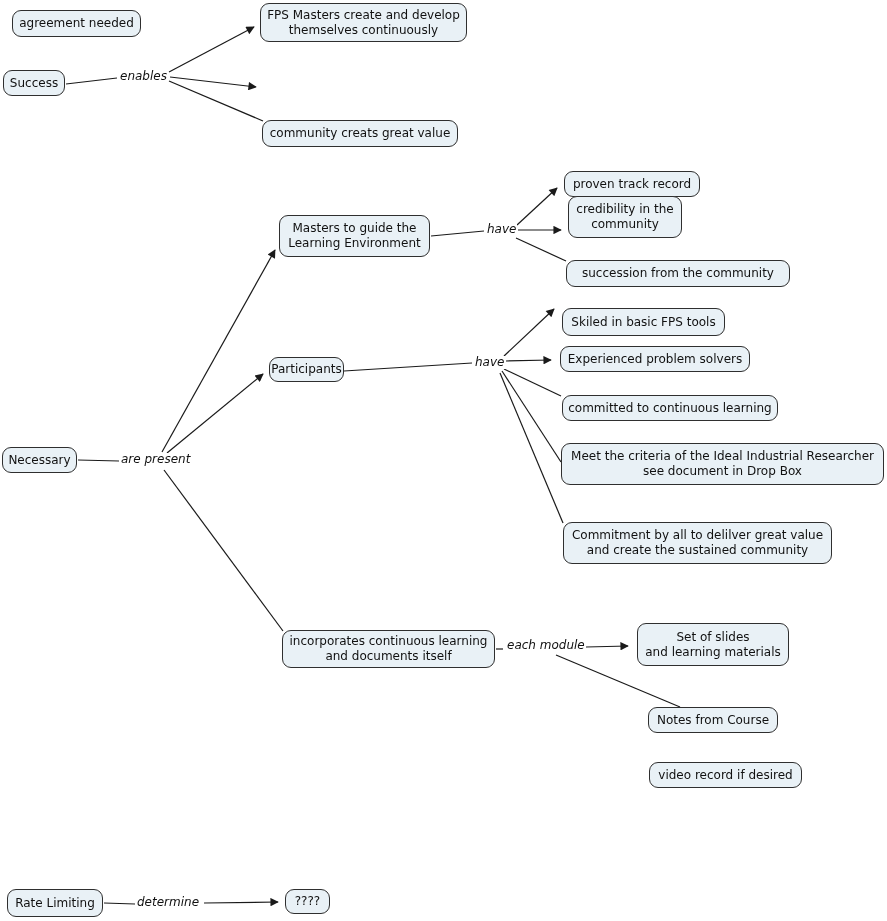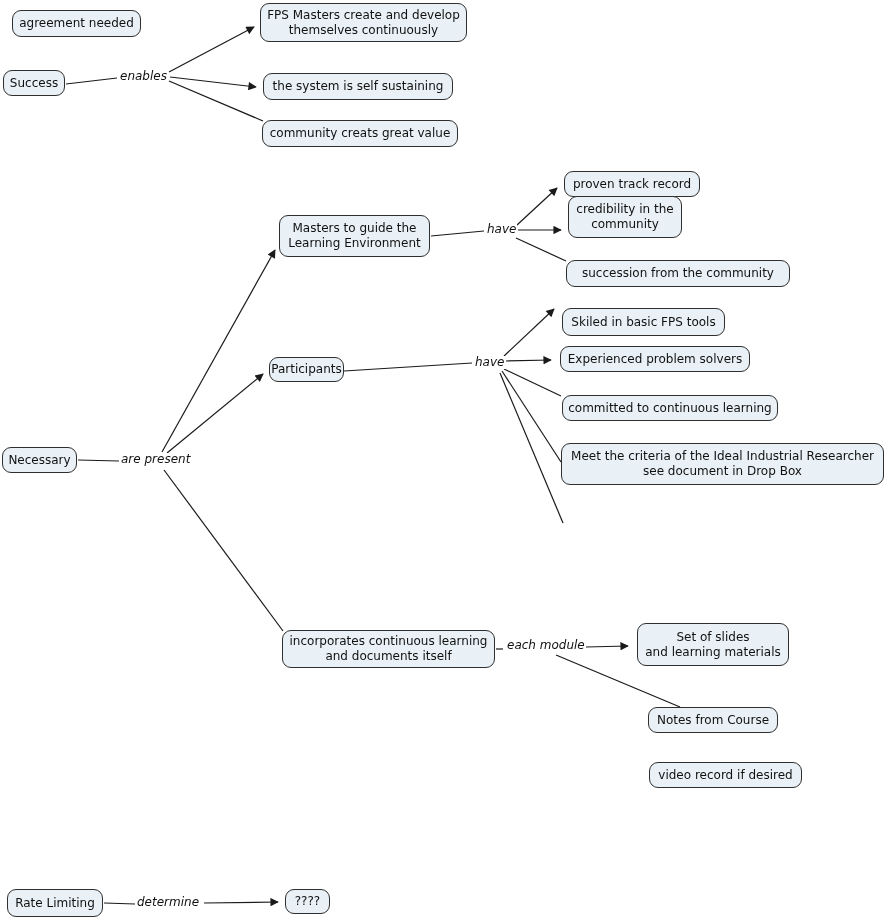--- a/index.html
+++ b/index.html
@@ -84,21 +84,20 @@
     <line x1="204" y1="903" x2="278" y2="902" marker-end="url(#arrow)"></line>
   </svg>
 
   <div class="node" style="left:12px;top:10px;width:129px;height:27px">agreement needed</div>
 
   <div class="node" style="left:3px;top:70px;width:62px;height:26px">Success</div>
 
   <div class="node" style="left:260px;top:3px;width:207px;height:39px">FPS Masters create and develop
 themselves continuously</div>
 
-  <div class="node" style="left:263px;top:73px;width:190px;height:27px">the system is self sustaining</div>
 
   <div class="node" style="left:262px;top:120px;width:196px;height:27px">community creats great value</div>
 
   <div class="node" style="left:279px;top:215px;width:151px;height:42px">Masters to guide the
 Learning Environment</div>
 
   <div class="node" style="left:564px;top:171px;width:136px;height:26px">proven track record</div>
 
   <div class="node" style="left:568px;top:196px;width:114px;height:42px">credibility in the
 community</div>
@@ -109,20 +108,22 @@
 
   <div class="node" style="left:562px;top:308px;width:163px;height:28px">Skiled in basic FPS tools</div>
 
   <div class="node" style="left:560px;top:346px;width:190px;height:26px">Experienced problem solvers</div>
 
   <div class="node" style="left:562px;top:395px;width:216px;height:26px">committed to continuous learning</div>
 
   <div class="node" style="left:561px;top:443px;width:323px;height:42px">Meet the criteria of the Ideal Industrial Researcher
 see document in Drop Box</div>
 
+  <div class="node" style="left:563px;top:522px;width:269px;height:42px">Commitment by all to delilver great value
+and create the sustained community</div>
 
   <div class="node" style="left:2px;top:447px;width:75px;height:26px">Necessary</div>
 
   <div class="node" style="left:282px;top:630px;width:213px;height:38px">incorporates continuous learning
 and documents itself</div>
 
   <div class="node" style="left:637px;top:623px;width:152px;height:43px">Set of slides
 and learning materials</div>
 
   <div class="node" style="left:648px;top:707px;width:130px;height:26px">Notes from Course</div>

